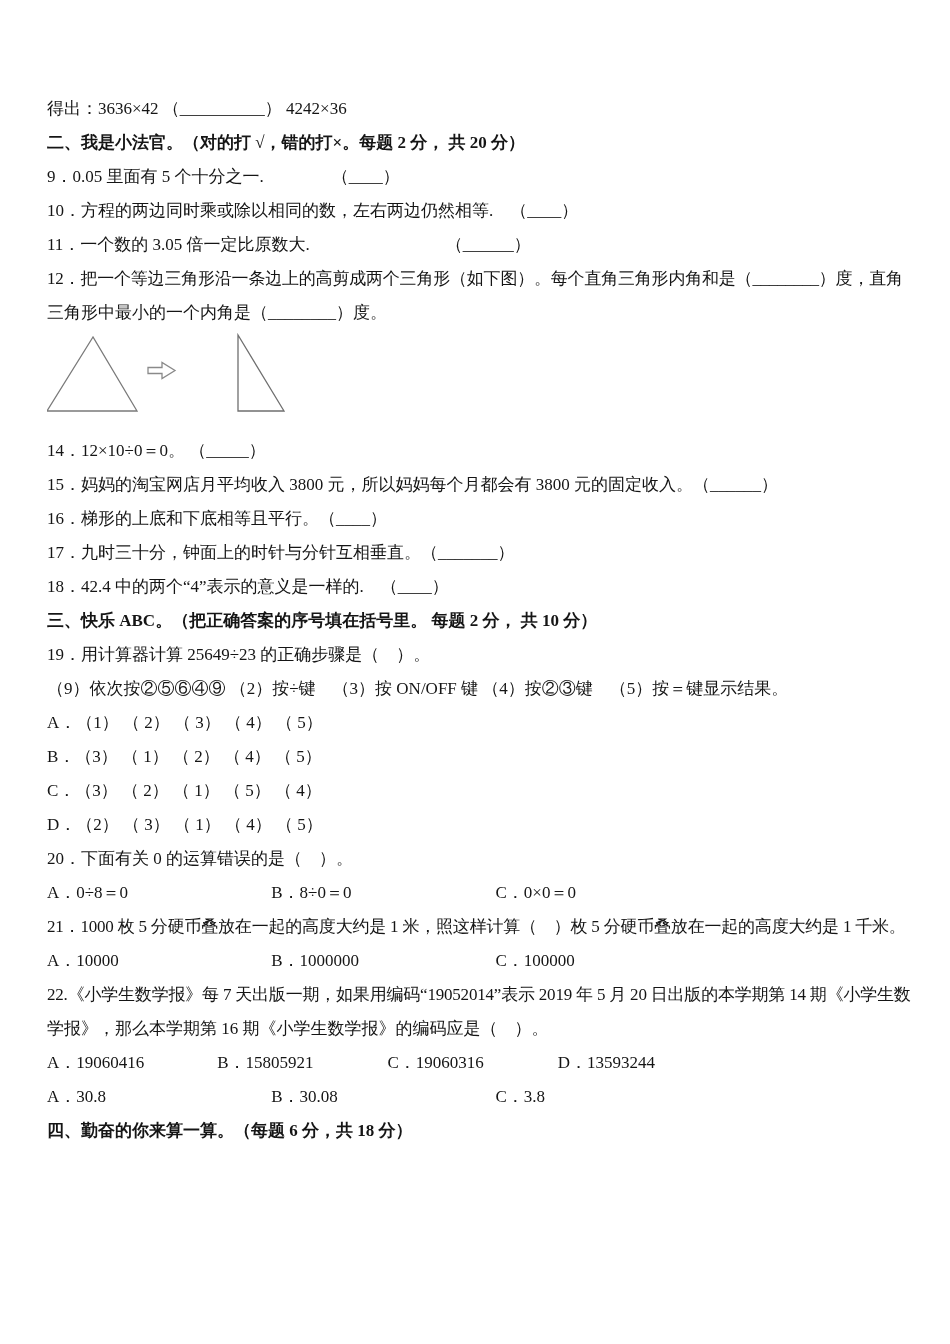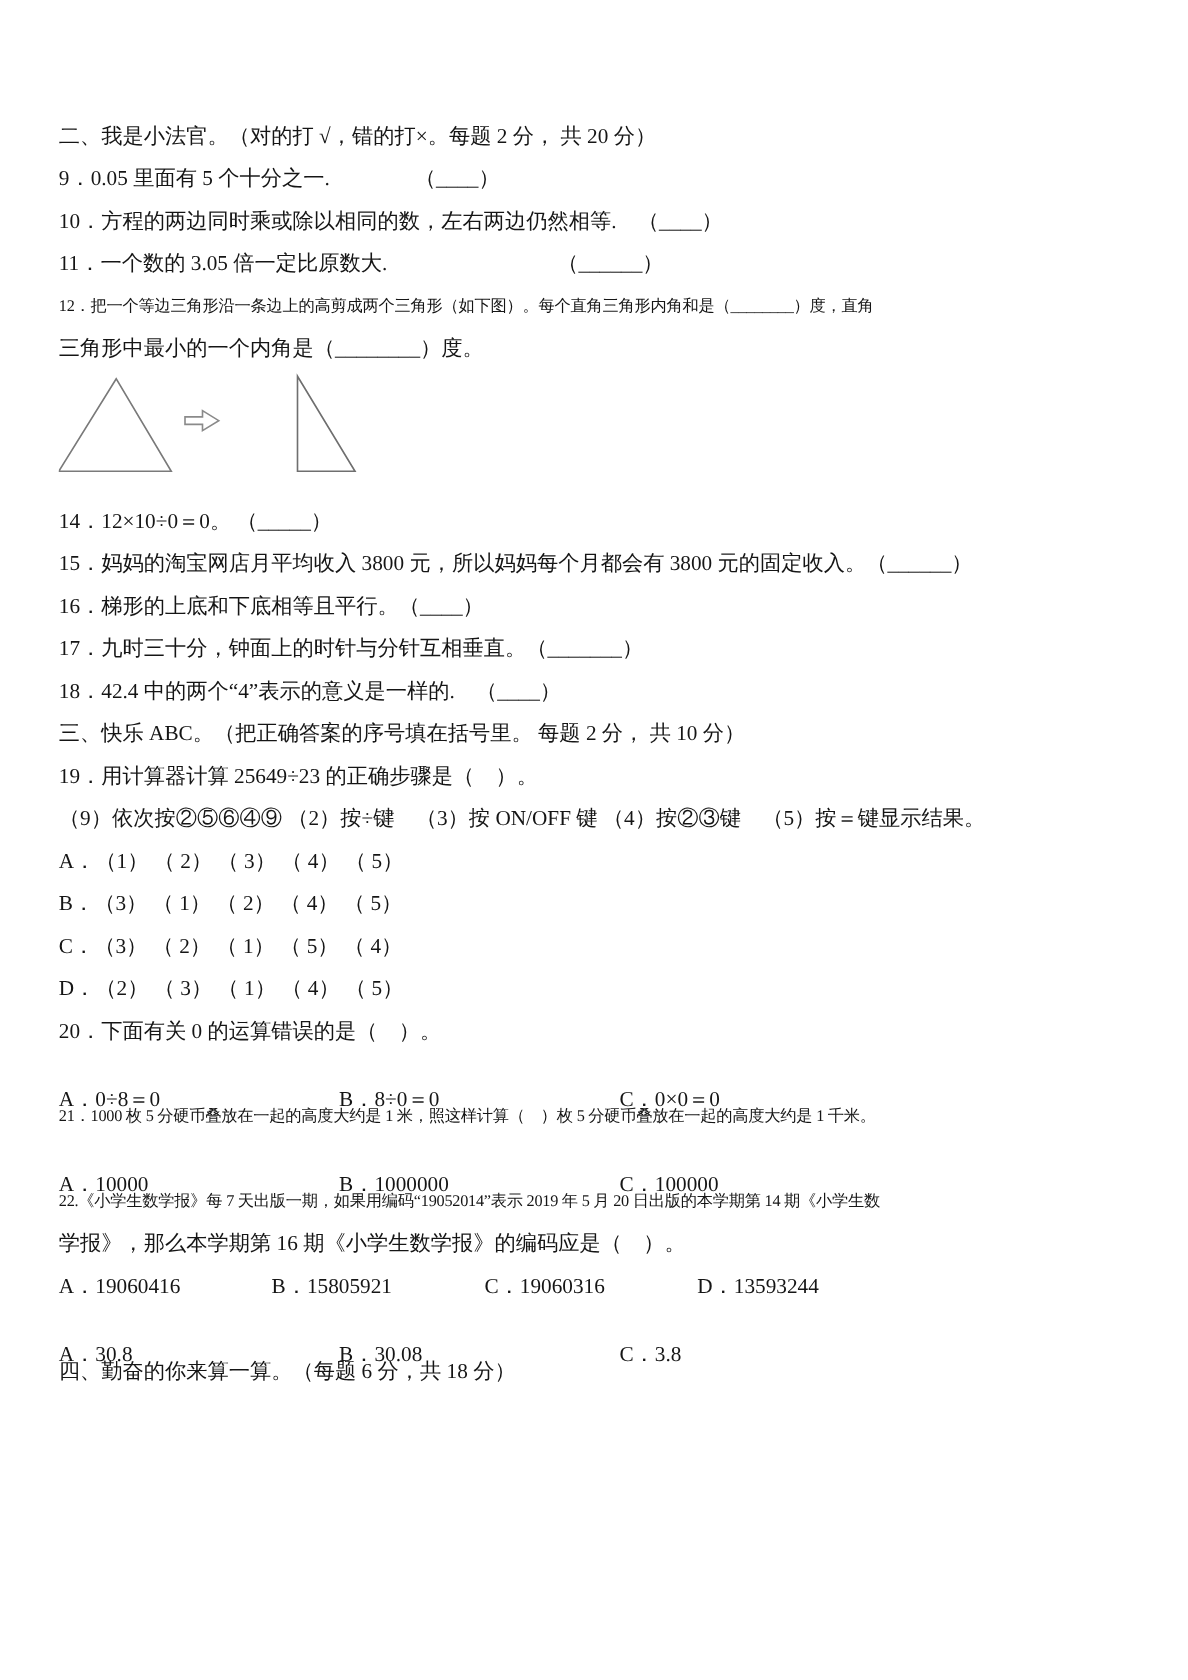--- a/index.html
+++ b/index.html
@@ -22,50 +22,50 @@
     padding: 92px 45px 0 47px;
     overflow: hidden;
   }
   .ln {
     margin: 0;
     height: 34px;
     line-height: 34px;
     white-space: nowrap;
   }
   .hdr {
-    font-weight: normal;
+    font-weight: bold;
   }
   .fit {
-    font-size: 13px;
+    font-size: 17px;
     letter-spacing: -0.2px;
   }
   .opts3 span {
     display: inline-block;
     width: 220px;
-    margin-top: 21px;
   }
   .opts4 span {
     display: inline-block;
     width: 166px;
   }
   .figure-block {
     height: 104px;
     position: relative;
   }
   .figure-block svg {
     position: absolute;
     left: 0;
     top: 0;
   }
 </style>
 </head>
 <body>
 
 <div class="page">
 
+  <p class="ln">得出：3636×42 （__________） 4242×36</p>
 
   <p class="ln hdr">二、我是小法官。（对的打 √，错的打×。每题 2 分， 共 20 分）</p>
   <p class="ln">9．0.05 里面有 5 个十分之一.　　　　（____）</p>
   <p class="ln">10．方程的两边同时乘或除以相同的数，左右两边仍然相等.　（____）</p>
   <p class="ln">11．一个数的 3.05 倍一定比原数大.　　　　　　　　（______）</p>
   <p class="ln fit">12．把一个等边三角形沿一条边上的高剪成两个三角形（如下图）。每个直角三角形内角和是（________）度，直角</p>
   <p class="ln">三角形中最小的一个内角是（________）度。</p>
 
   <div class="figure-block">
     <svg width="320" height="104" viewBox="0 0 320 104">

